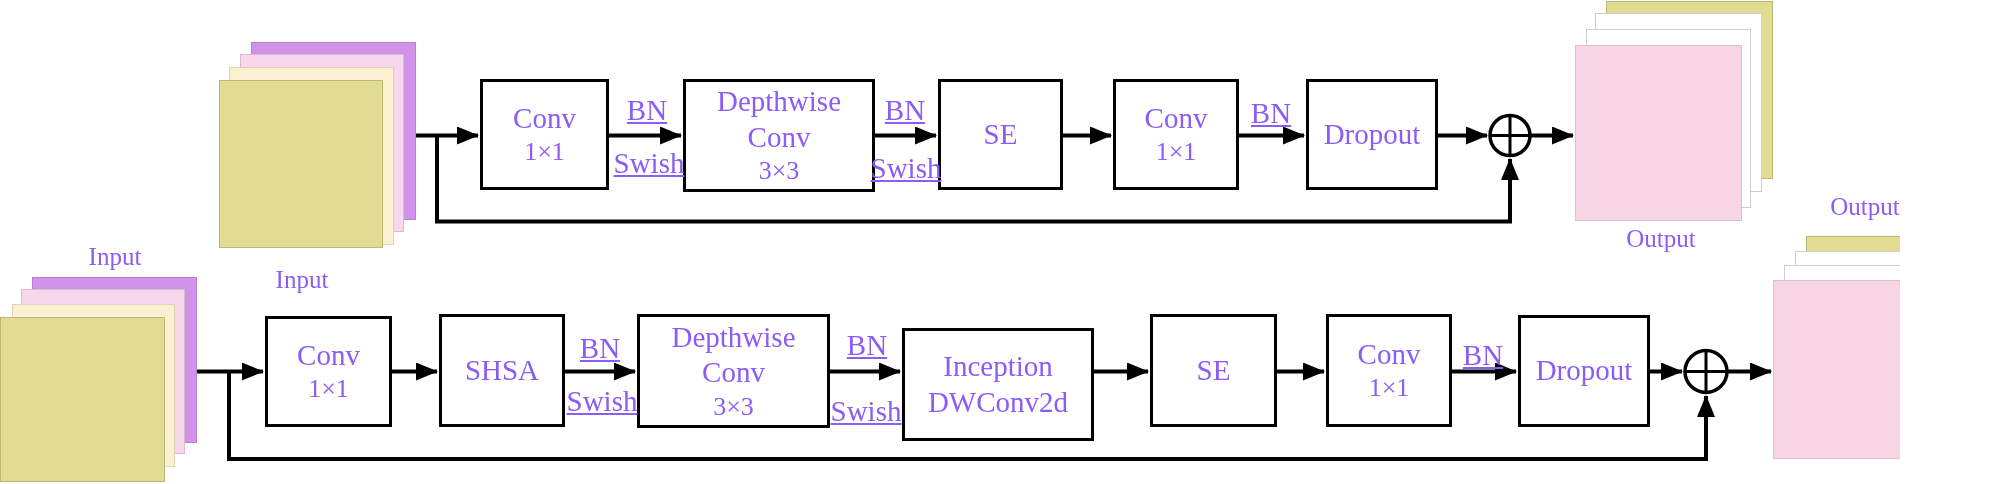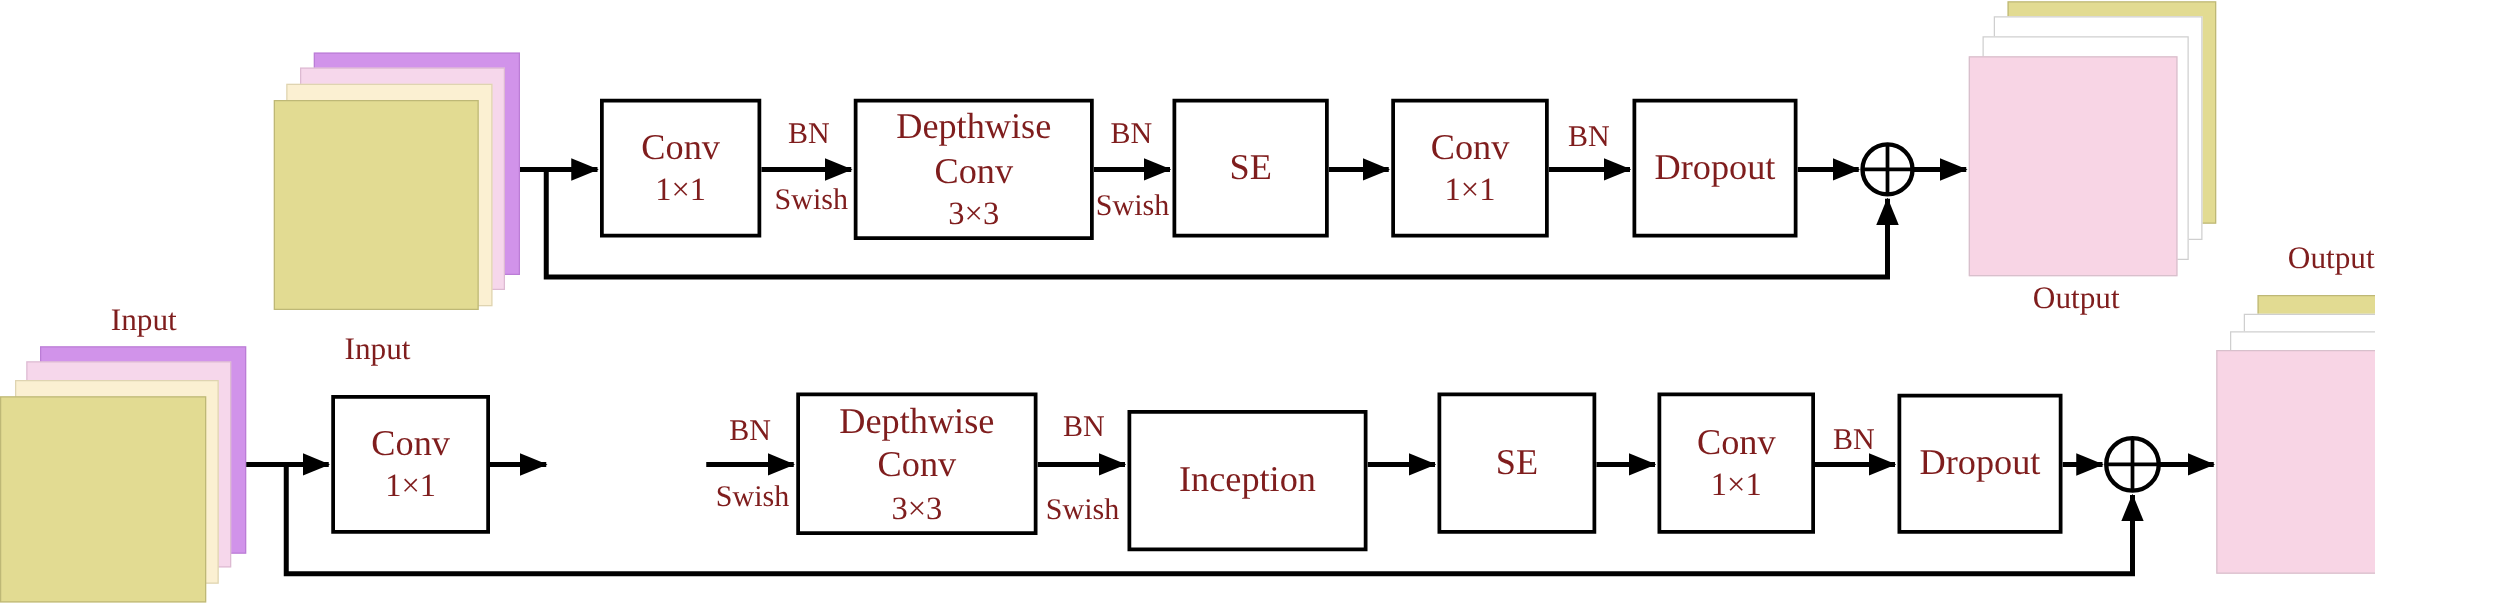--- a/index.html
+++ b/index.html
@@ -1,36 +1,36 @@
 <!DOCTYPE html>
 <html><head>
 <meta charset="utf-8">
 <style>
   html,body{margin:0;padding:0;background:#fff;}
   .stage{
     position:relative;width:1900px;height:484px;background:#ffffff;overflow:hidden;
-    font-family:"Liberation Serif","DejaVu Serif",serif;color:#7f1d1d;
+    font-family:"Liberation Serif","DejaVu Serif",serif;color:#8b5cf6;
   }
   .sq{position:absolute;box-sizing:border-box;z-index:1;}
   .sq-purple{background:#d193ea;border:1px solid rgba(160,100,190,0.45);}
   .sq-pink{background:#f6d7eb;border:1px solid rgba(190,150,180,0.45);}
   .sq-cream{background:#fbf0d2;border:1px solid rgba(200,190,150,0.55);}
   .sq-yellow{background:#e2db92;border:1px solid rgba(160,155,95,0.55);}
   .sq-white{background:#ffffff;border:1px solid #cfcfcf;}
   .sq-outpink{background:#f8d5e5;border:1px solid #d8c0cc;}
   svg.overlay{position:absolute;left:0;top:0;z-index:2;}
   .box{
     position:absolute;z-index:3;border:3px solid #000;background:#fff;box-sizing:border-box;
     display:flex;flex-direction:column;align-items:center;justify-content:center;
     text-align:center;font-size:29px;line-height:1.22;
   }
   .ln{display:block;white-space:nowrap;}
   .ln.sub{font-size:26px;}
   .lbl{position:absolute;z-index:3;font-size:25px;white-space:nowrap;transform:translateX(-50%);}
-  .edge{position:absolute;z-index:3;font-size:24px;white-space:nowrap;transform:translateX(-50%);}
+  .edge{position:absolute;z-index:3;font-size:29px;white-space:nowrap;transform:translateX(-50%);text-decoration:underline;}
 </style>
 </head>
 <body>
 
 <div class="stage">
 
   <div class="sq sq-purple" style="left:251px;top:42px;width:165px;height:178px"></div>
   <div class="sq sq-pink" style="left:240px;top:54px;width:164px;height:178px"></div>
   <div class="sq sq-cream" style="left:229px;top:67px;width:165px;height:178px"></div>
   <div class="sq sq-yellow" style="left:219px;top:80px;width:164px;height:168px"></div>
@@ -109,27 +109,31 @@
     <span class="ln sub">1×1</span>
   </div>
   <div class="box" style="left:1306px;top:79px;width:132px;height:111px">
     <span class="ln">Dropout</span>
   </div>
 
   <div class="box" style="left:265px;top:316px;width:127px;height:111px">
     <span class="ln">Conv</span>
     <span class="ln sub">1×1</span>
   </div>
+  <div class="box" style="left:439px;top:314px;width:126px;height:113px">
+    <span class="ln">SHSA</span>
+  </div>
   <div class="box" style="left:637px;top:314px;width:193px;height:114px">
     <span class="ln">Depthwise</span>
     <span class="ln">Conv</span>
     <span class="ln sub">3×3</span>
   </div>
   <div class="box" style="left:902px;top:328px;width:192px;height:113px">
     <span class="ln">Inception</span>
+    <span class="ln">DWConv2d</span>
   </div>
   <div class="box" style="left:1150px;top:314px;width:127px;height:113px">
     <span class="ln">SE</span>
   </div>
   <div class="box" style="left:1326px;top:314px;width:126px;height:113px">
     <span class="ln">Conv</span>
     <span class="ln sub">1×1</span>
   </div>
   <div class="box" style="left:1518px;top:315px;width:132px;height:112px">
     <span class="ln">Dropout</span>

